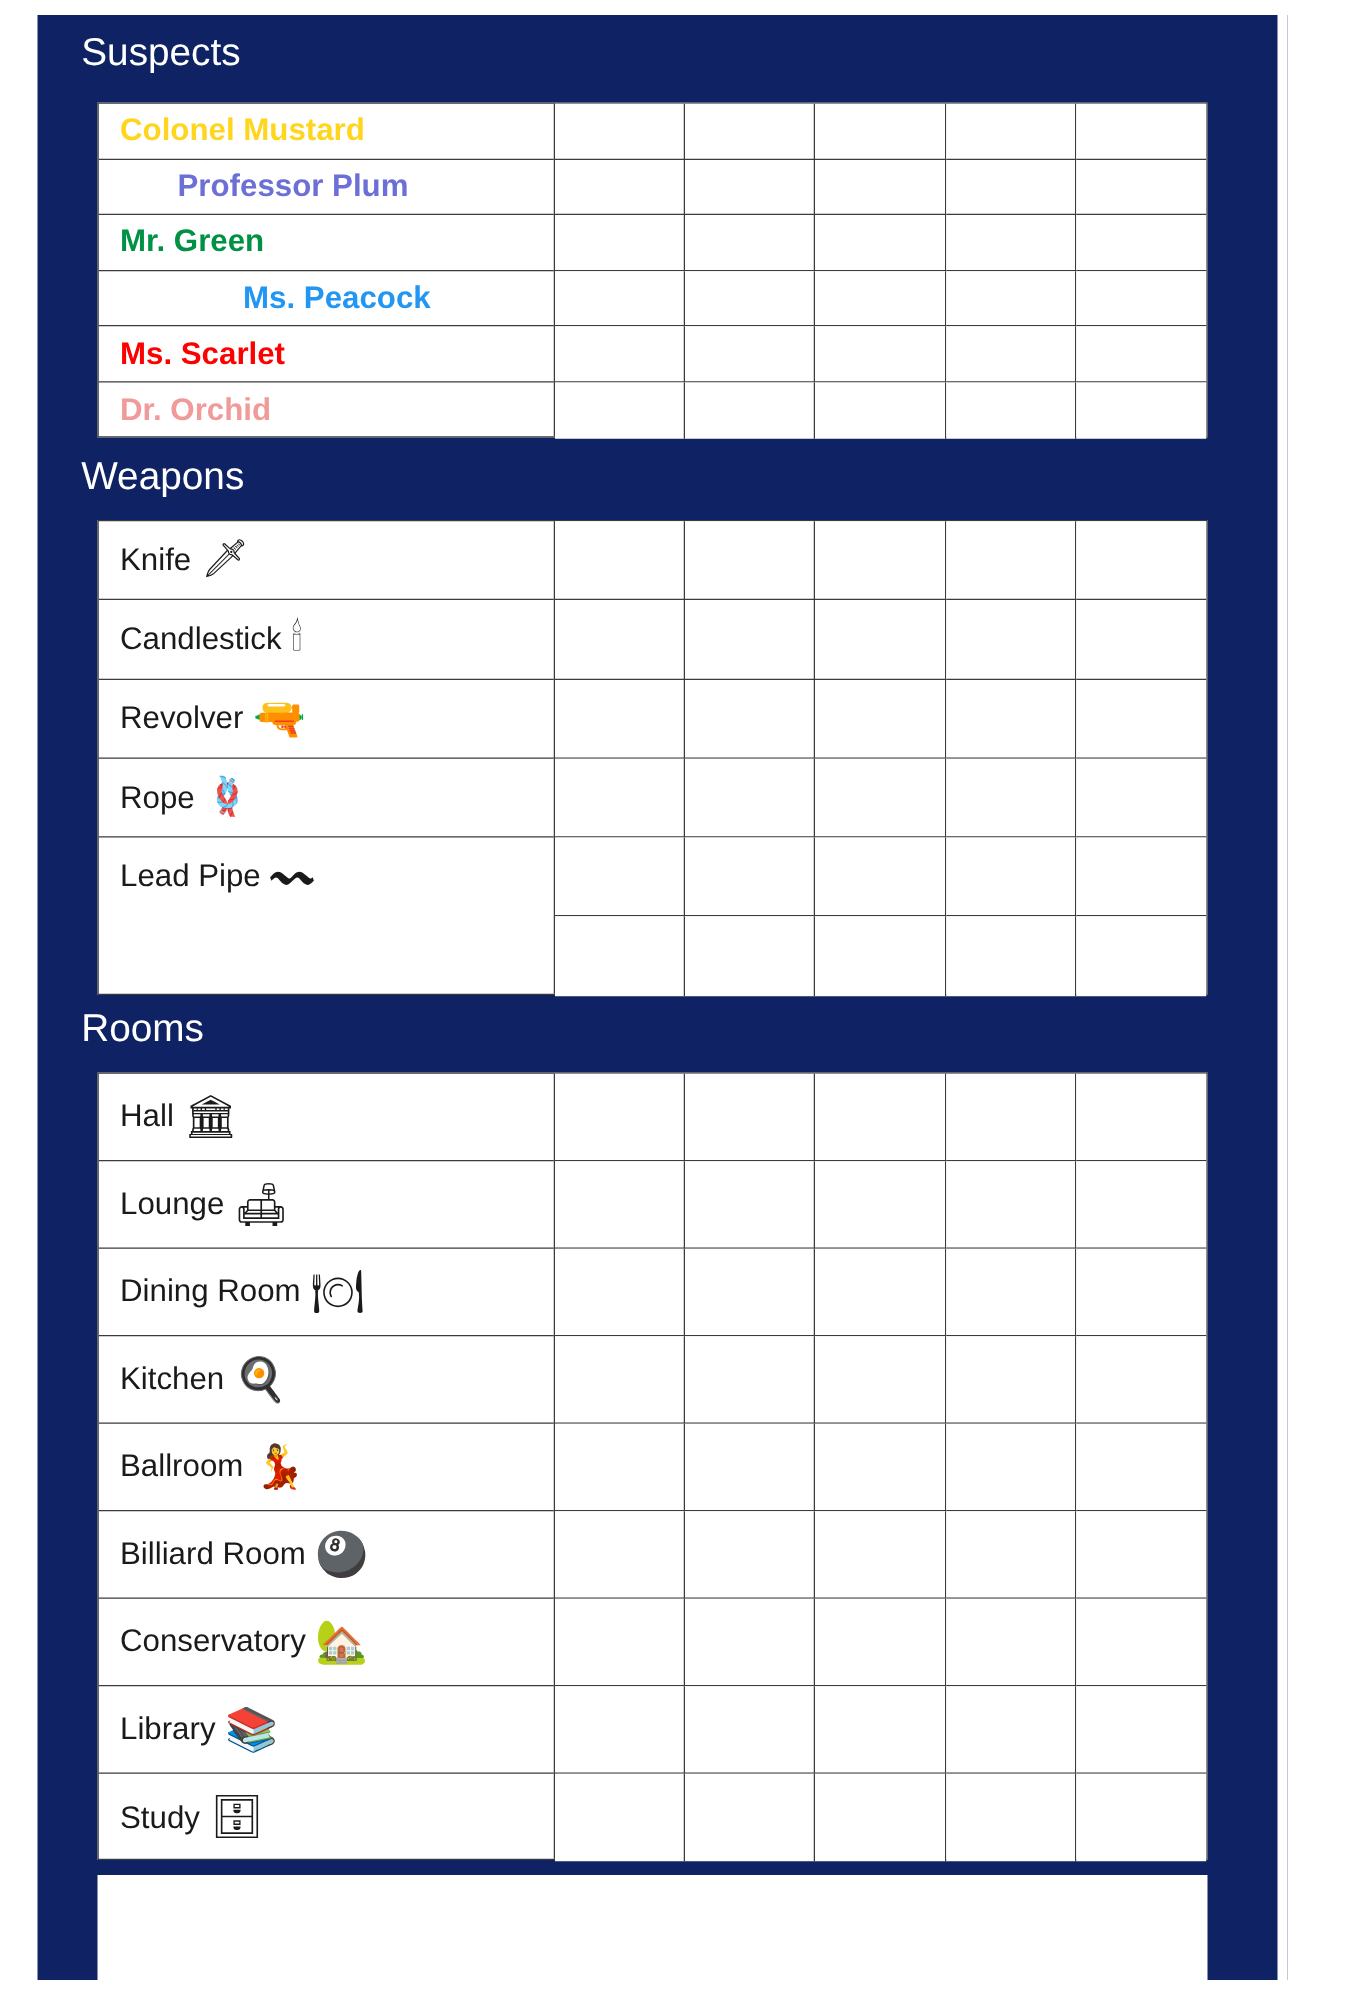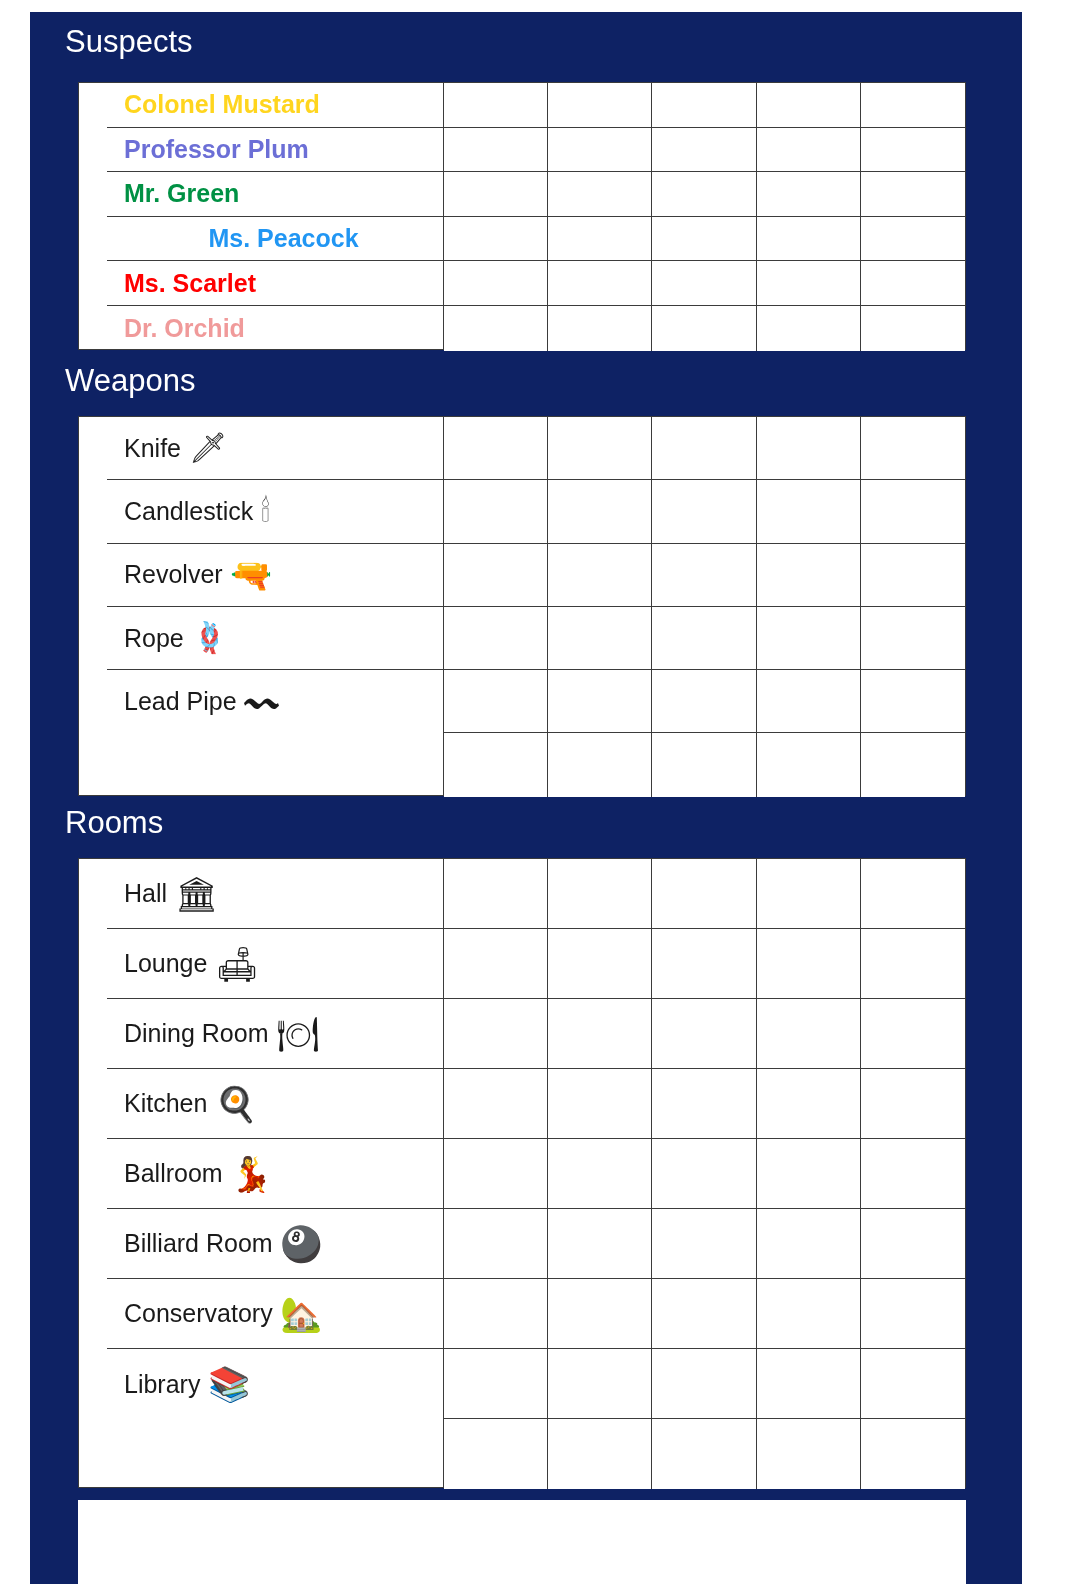--- a/index.html
+++ b/index.html
@@ -59,21 +59,20 @@
     position: absolute;
     left: 0; top: 0;
     box-sizing: border-box;
   }
   .row {
     position: relative;
     box-sizing: border-box;
     border-bottom: 1px solid #3b3b3b;
     display: flex;
     align-items: center;
-    margin-left: 28px;
   }
   .row:last-child { border-bottom: none; }
 
   .suspect-name {
     padding-left: 17px;
     font-size: 25px;
     font-weight: bold;
     white-space: nowrap;
   }
 
@@ -126,21 +125,21 @@
     <div class="board-right-white"></div>
   </div>
 
   <div class="section-title" style="top:26px;">Suspects</div>
 
   <div class="panel" style="left:78px; top:82px; width:888px; height:268px;">
     <div class="labels" style="width:364px; height:100%;">
       <div class="row" style="height:44.6px;">
         <span class="suspect-name" style="color:#ffd51e;">Colonel Mustard</span>
       </div>
-      <div class="row" style="height:44.6px;">
+      <div class="row" style="height:44.6px;padding-left:46px;">
         <span class="suspect-name" style="color:#6c6fd6;">Professor Plum</span>
       </div>
       <div class="row" style="height:44.6px;">
         <span class="suspect-name" style="color:#009144;">Mr. Green</span>
       </div>
       <div class="row" style="height:44.6px;justify-content:center;">
         <span class="suspect-name" style="color:#2196f3;">Ms. Peacock</span>
       </div>
       <div class="row" style="height:44.6px;">
         <span class="suspect-name" style="color:#ff0000;">Ms. Scarlet</span>
@@ -327,20 +326,26 @@
           <span>Conservatory</span>
           <span class="glyph big">🏡</span>
         </span>
       </div>
       <div class="row" style="height:70px;">
         <span class="item-label">
           <span>Library</span>
           <span class="glyph big">📚</span>
         </span>
       </div>
+      <div class="row" style="height:70px;">
+        <span class="item-label">
+          <span>Study</span>
+          <span class="glyph big">🗄</span>
+        </span>
+      </div>
     </div>
 
     <div class="vline" style="left:364px; top:0; height:100%;"></div>
 
     <div class="grid-cells" style="left:365px; width:521px; height:100%;">
       <div class="cellrow" style="height:70px;">
         <div class="cell" style="width:104.2px;height:100%;"></div>
         <div class="cell" style="width:104.2px;height:100%;"></div>
         <div class="cell" style="width:104.2px;height:100%;"></div>
         <div class="cell" style="width:104.2px;height:100%;"></div>

